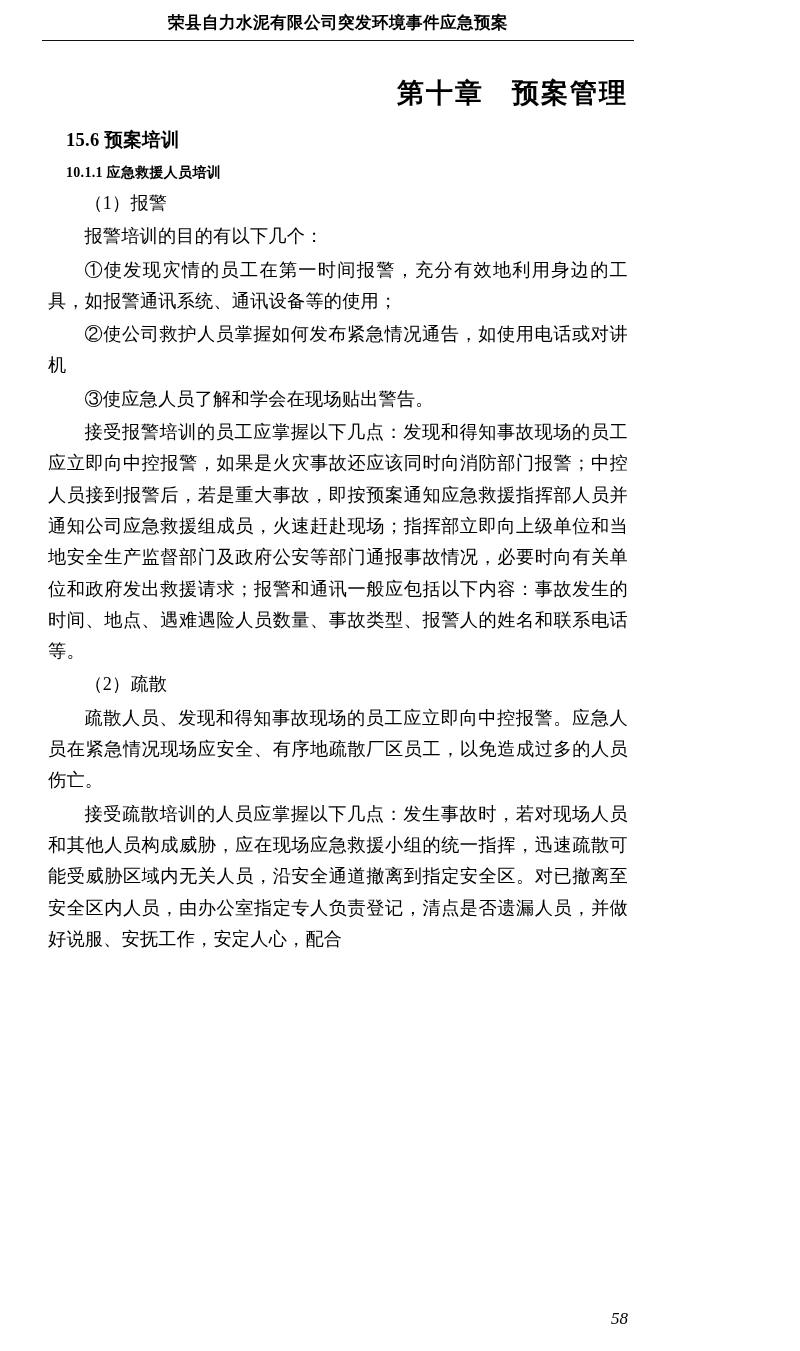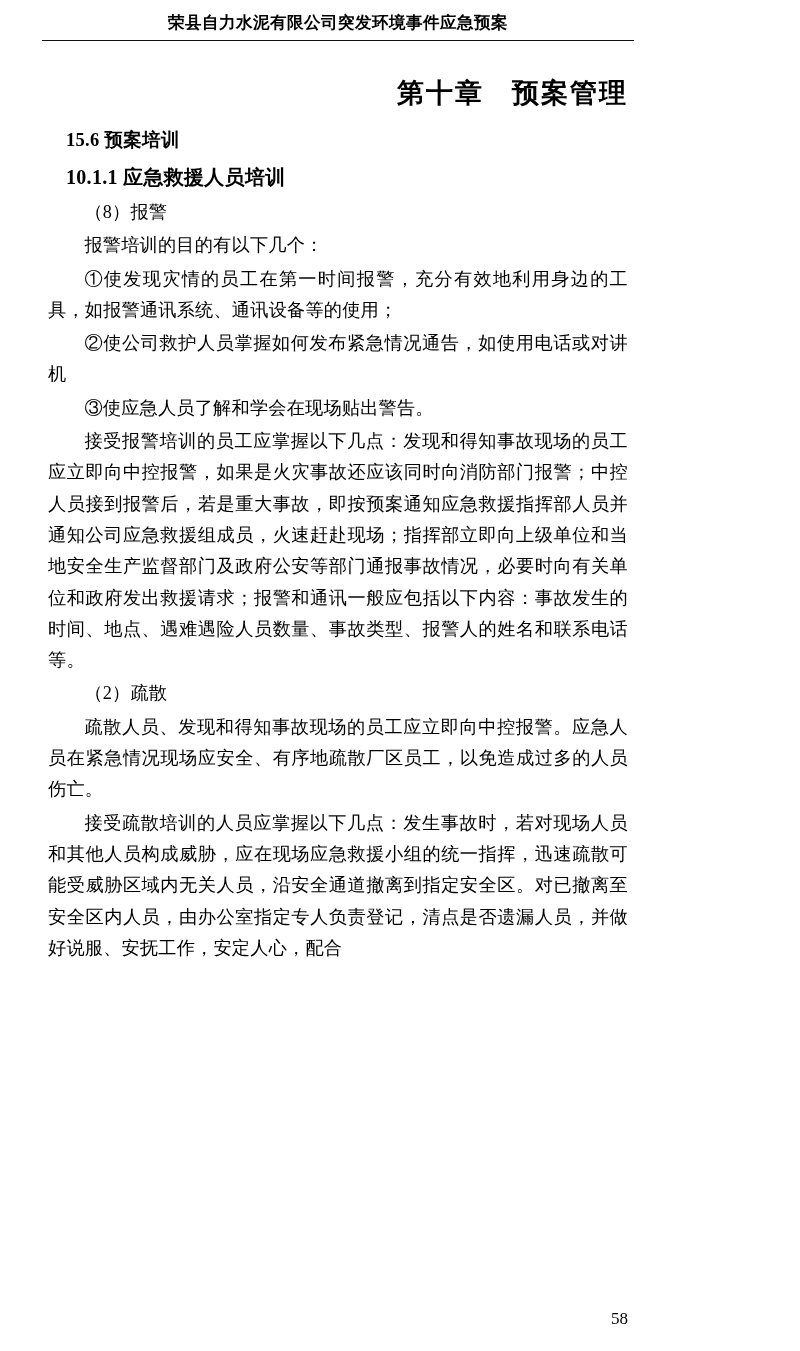--- a/index.html
+++ b/index.html
@@ -50,21 +50,21 @@
     width: 28px;
   }
   .h2 {
     font-size: 18.5px;
     font-weight: bold;
     margin: 16px 0 6px 0;
     text-indent: 18px;
     letter-spacing: 0.3px;
   }
   .h3 {
-    font-size: 20px;
+    font-size: 14px;
     font-weight: bold;
     margin: 12px 0 6px 0;
     text-indent: 18px;
     letter-spacing: 0.3px;
   }
   p.body {
     font-size: 18.2px;
     line-height: 1.72;
     margin: 0 0 2px 0;
     text-align: justify;
@@ -74,38 +74,39 @@
   }
   p.body.tight {
     margin-bottom: 0;
   }
   .page-number {
     position: absolute;
     right: 48px;
     bottom: 22px;
     font-size: 17px;
     font-family: "Liberation Serif", "DejaVu Serif", serif;
+    font-style: italic;
   }
 </style>
 </head>
 <body>
 
 <div class="page">
 
   <div class="header">荣县自力水泥有限公司突发环境事件应急预案</div>
   <hr class="header-rule">
 
   <h1 class="chapter-title">
     <span>第十章</span><span class="gap"></span><span>预案管理</span>
   </h1>
 
   <div class="h2">15.6 预案培训</div>
   <div class="h3">10.1.1 应急救援人员培训</div>
 
-  <p class="body">（8）报警</p>
+  <p class="body">（1）报警</p>
   <p class="body">报警培训的目的有以下几个：</p>
   <p class="body">①使发现灾情的员工在第一时间报警，充分有效地利用身边的工具，如报警通讯系统、通讯设备等的使用；</p>
   <p class="body">②使公司救护人员掌握如何发布紧急情况通告，如使用电话或对讲机</p>
   <p class="body">③使应急人员了解和学会在现场贴出警告。</p>
   <p class="body">接受报警培训的员工应掌握以下几点：发现和得知事故现场的员工应立即向中控报警，如果是火灾事故还应该同时向消防部门报警；中控人员接到报警后，若是重大事故，即按预案通知应急救援指挥部人员并通知公司应急救援组成员，火速赶赴现场；指挥部立即向上级单位和当地安全生产监督部门及政府公安等部门通报事故情况，必要时向有关单位和政府发出救援请求；报警和通讯一般应包括以下内容：事故发生的时间、地点、遇难遇险人员数量、事故类型、报警人的姓名和联系电话等。</p>
   <p class="body">（2）疏散</p>
   <p class="body">疏散人员、发现和得知事故现场的员工应立即向中控报警。应急人员在紧急情况现场应安全、有序地疏散厂区员工，以免造成过多的人员伤亡。</p>
   <p class="body tight">接受疏散培训的人员应掌握以下几点：发生事故时，若对现场人员和其他人员构成威胁，应在现场应急救援小组的统一指挥，迅速疏散可能受威胁区域内无关人员，沿安全通道撤离到指定安全区。对已撤离至安全区内人员，由办公室指定专人负责登记，清点是否遗漏人员，并做好说服、安抚工作，安定人心，配合</p>
 
   <div class="page-number">58</div>

